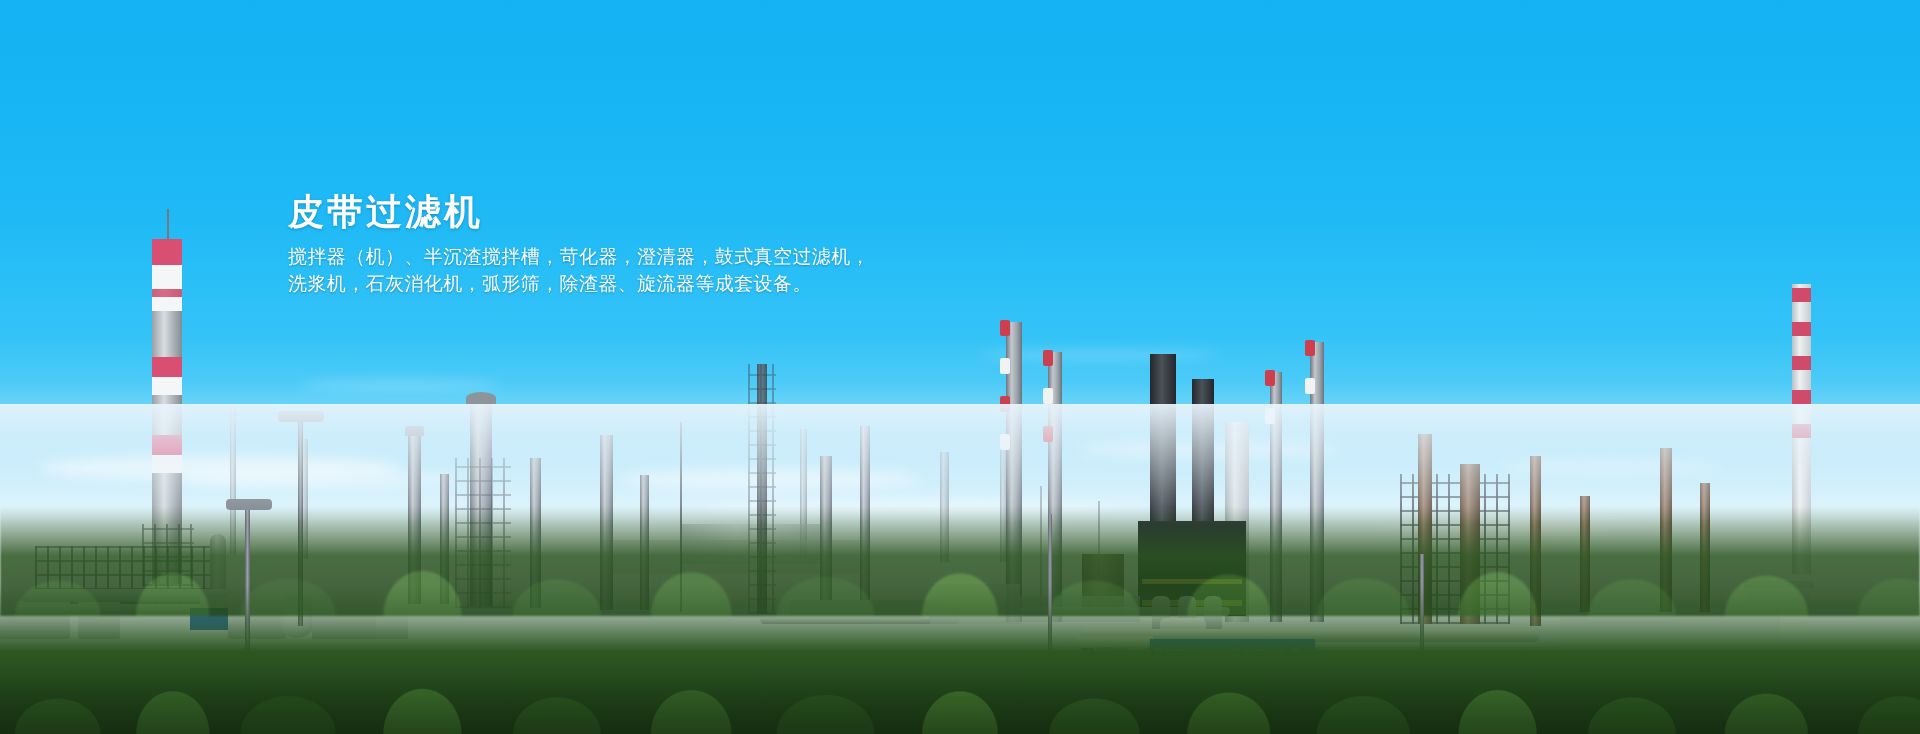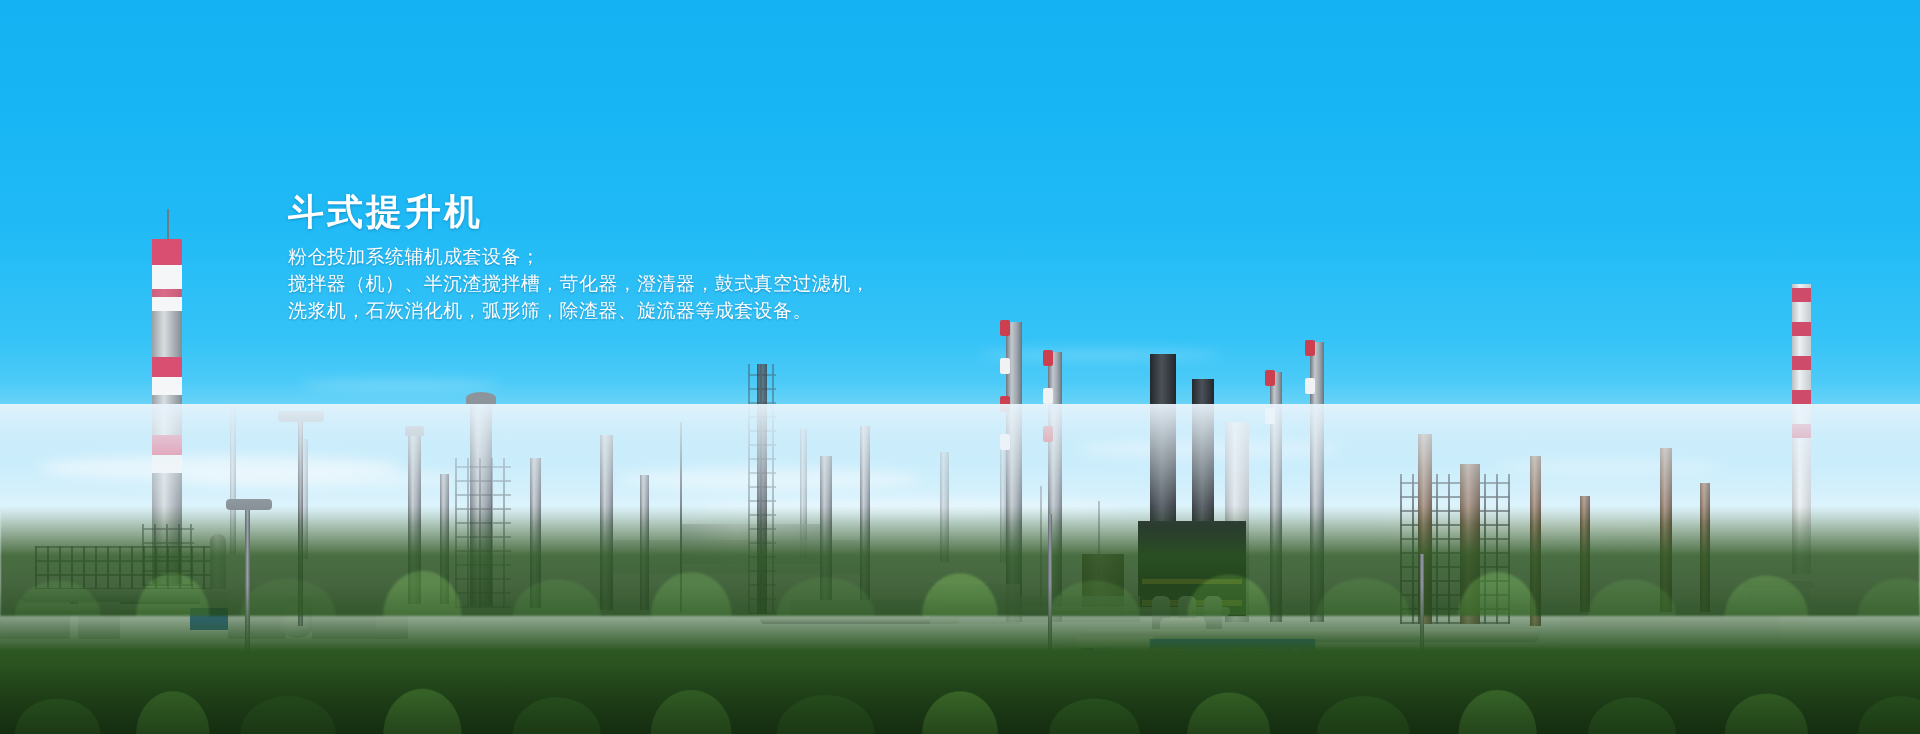--- a/index.html
+++ b/index.html
@@ -347,21 +347,20 @@
     <div class="pole" style="left:245px;bottom:0px;height:230px;"></div>
     <div class="lamp-head" style="left:226px;bottom:224px;"></div>
     <div class="pole" style="left:1048px;bottom:20px;height:200px;width:4px;"></div>
     <div class="pole" style="left:1420px;bottom:30px;height:150px;width:4px;"></div>
 
     <div class="treeline"></div>
     <div class="tree-shadow"></div>
   </div>
 
   <div class="copy">
-    <div class="subtitle">斗式提升机</div>
+    <div class="subtitle">皮带过滤机</div>
     <div class="body">
-      <div>粉仓投加系统辅机成套设备；</div>
       <div>搅拌器（机）、半沉渣搅拌槽，苛化器，澄清器，鼓式真空过滤机，</div>
       <div>洗浆机，石灰消化机，弧形筛，除渣器、旋流器等成套设备。</div>
     </div>
   </div>
 
 </div>
 
 </body></html>

